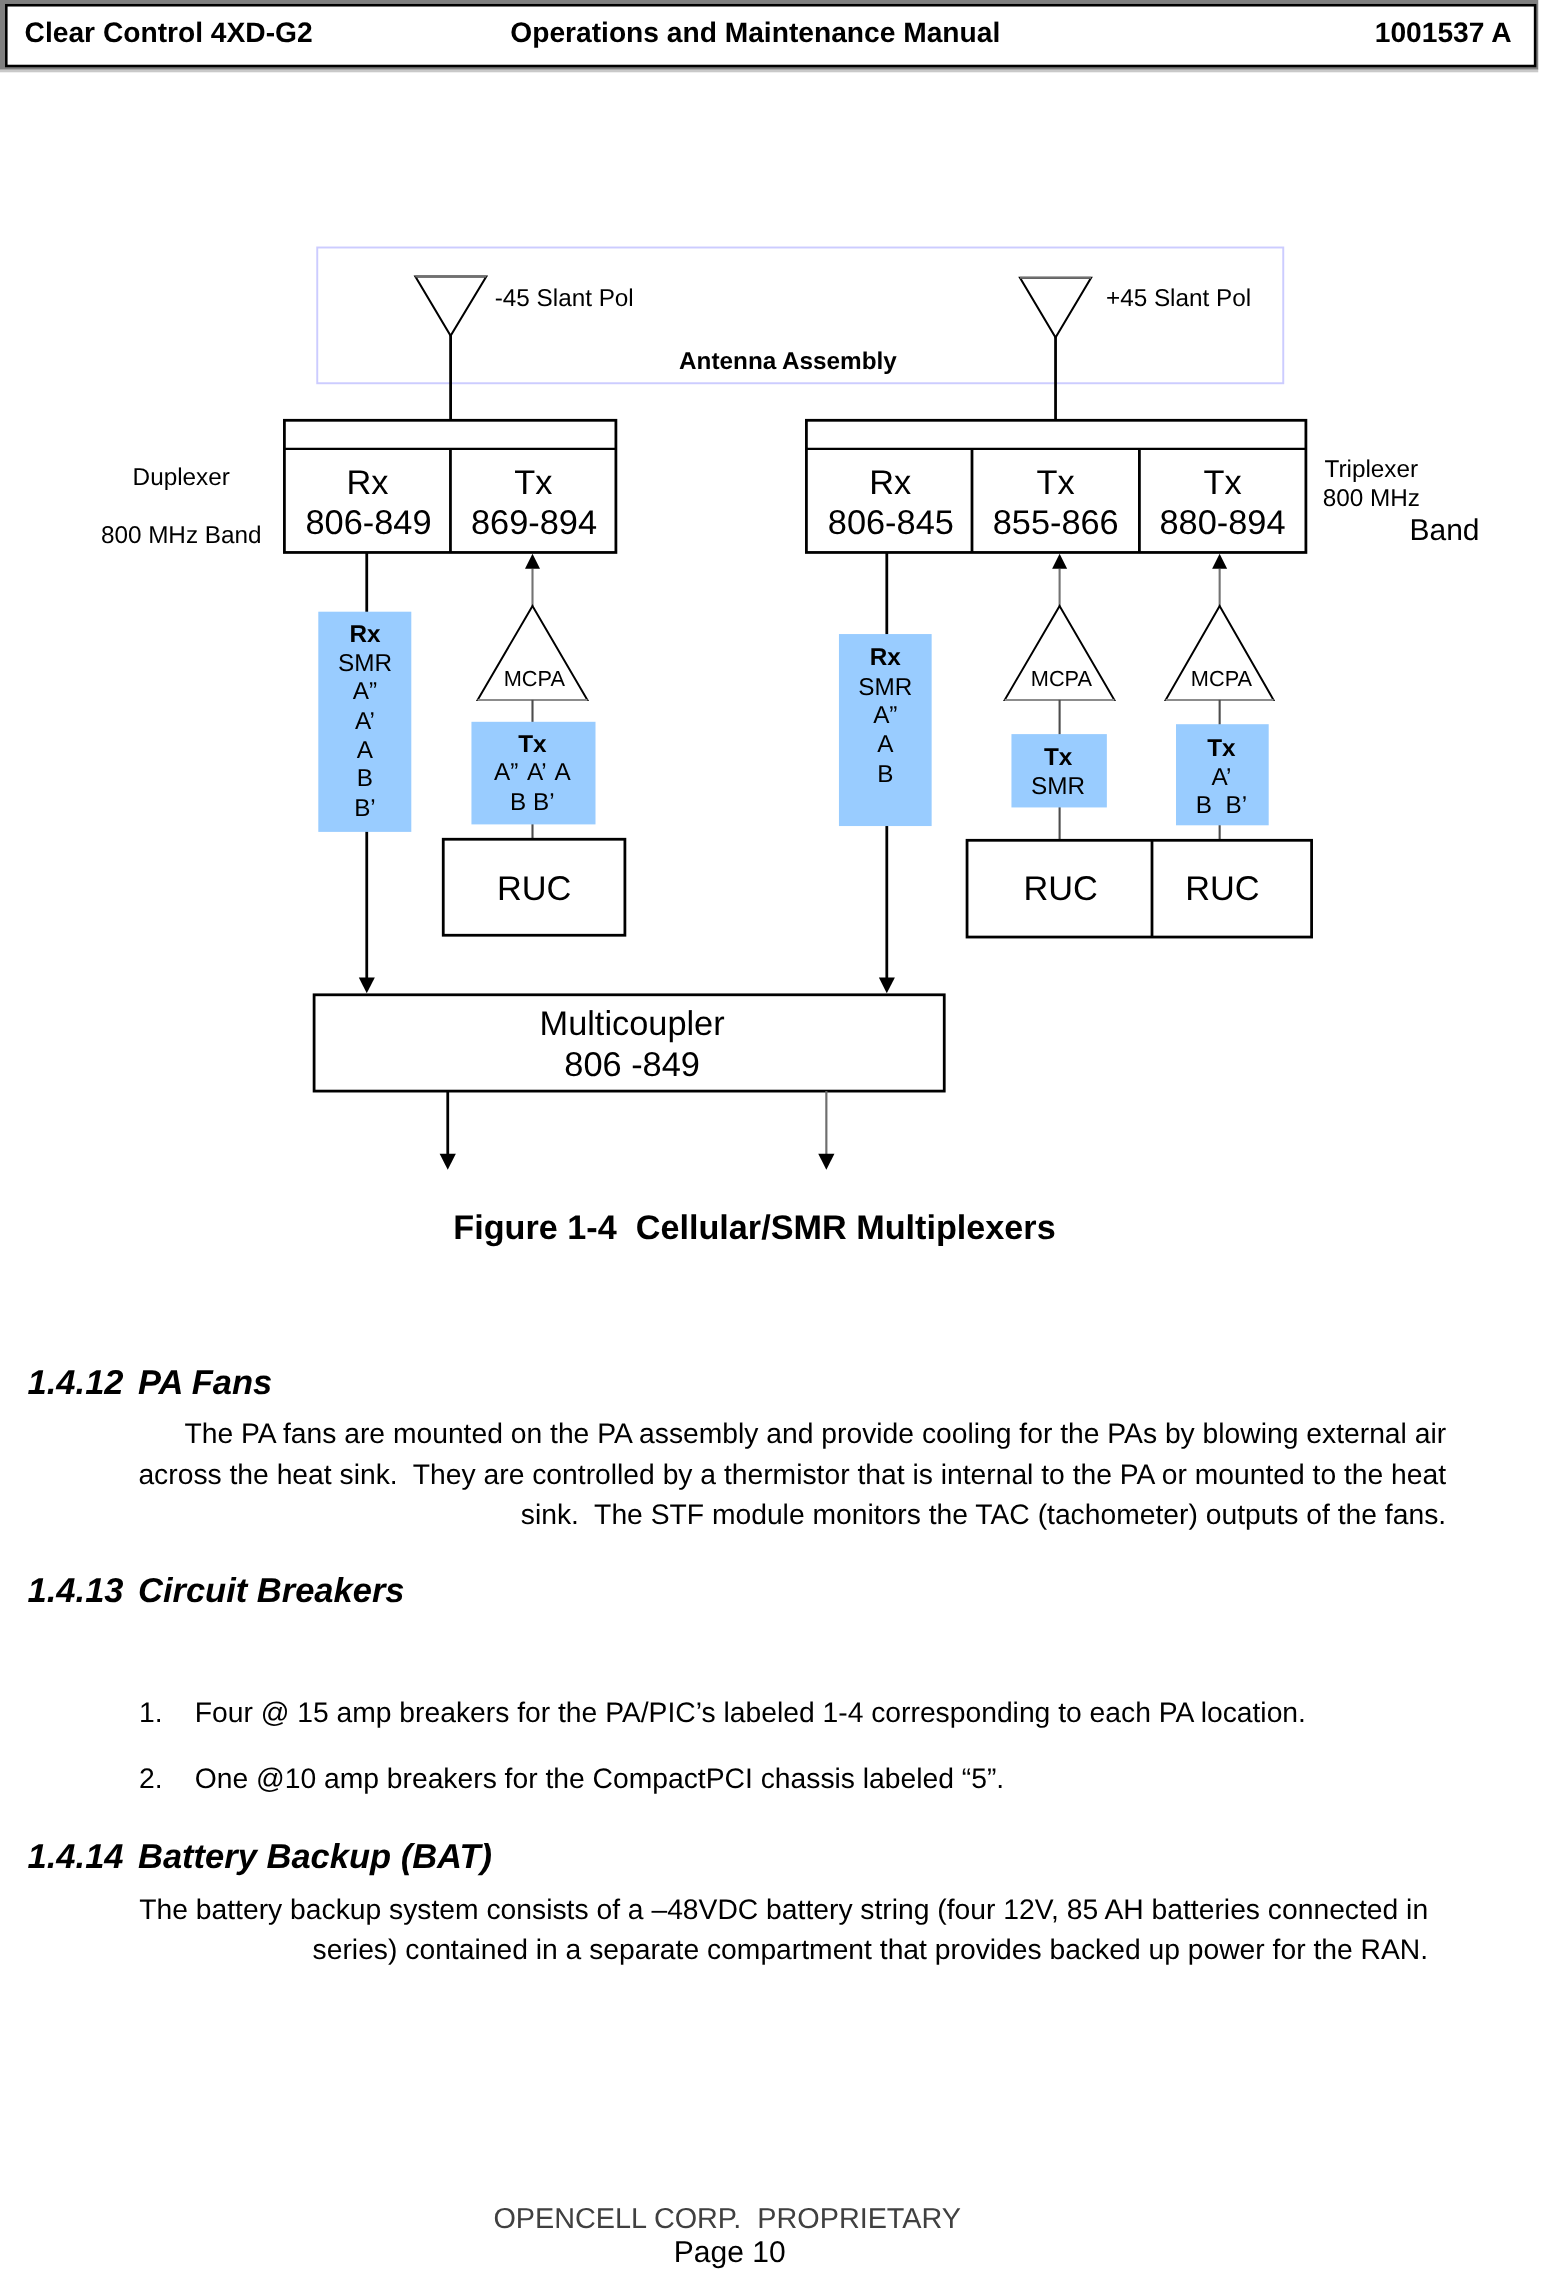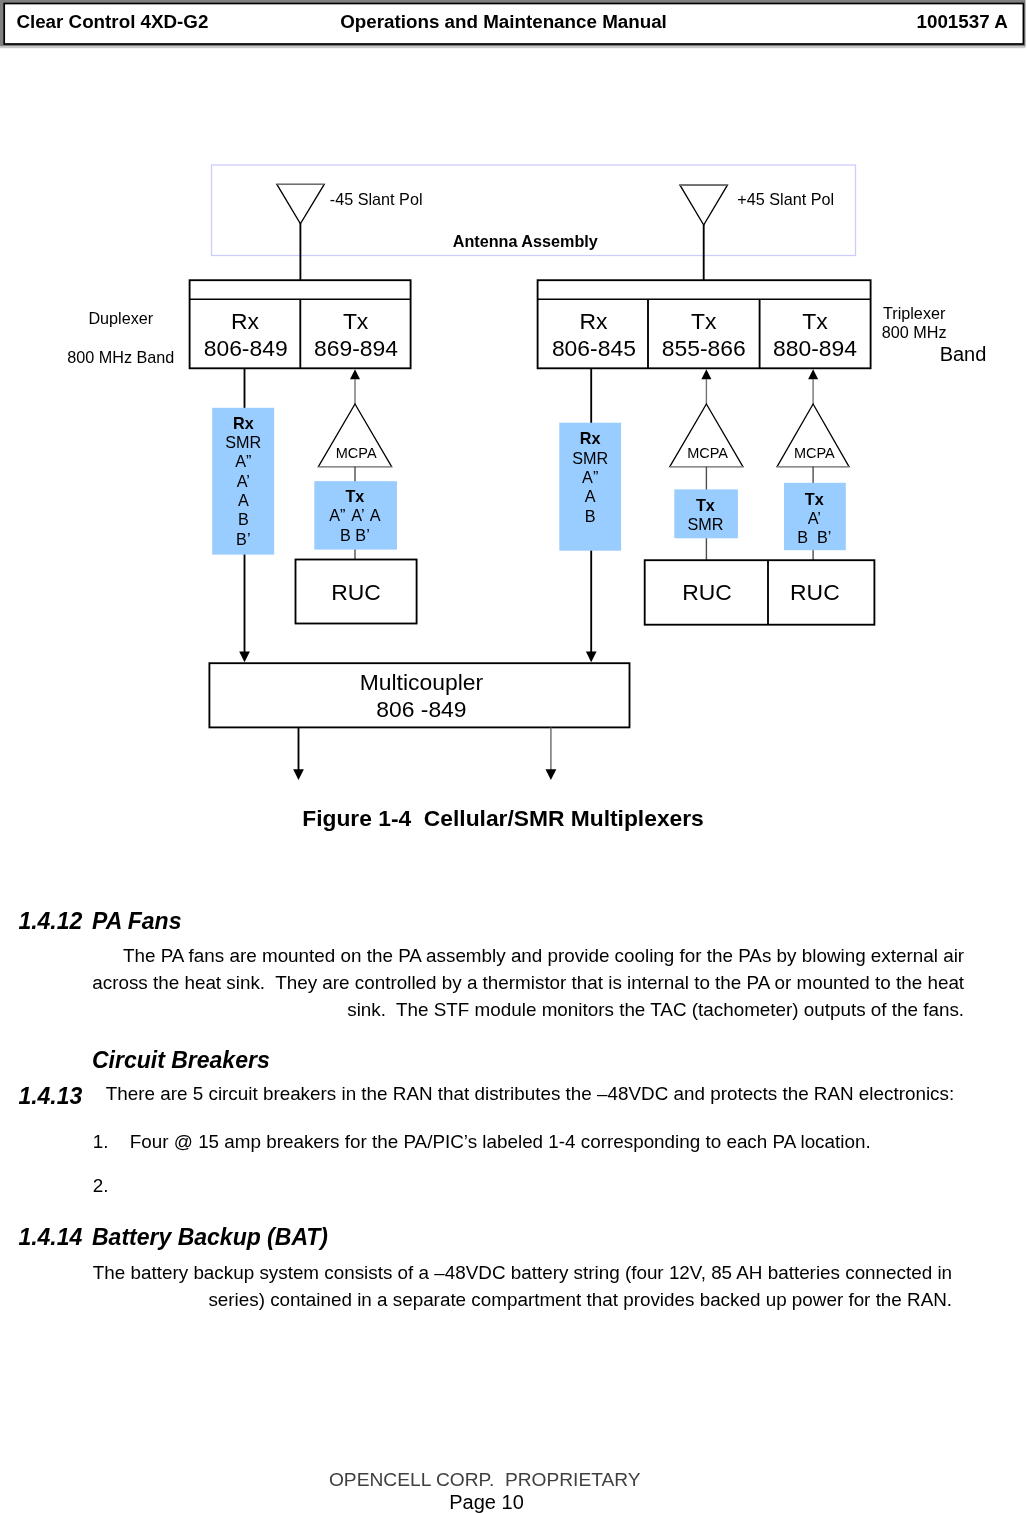--- a/index.html
+++ b/index.html
@@ -140,24 +140,24 @@
   <div class="tc" style="left:814.30px;top:529.38px;font-size:16.2px;">B  B’</div>
   <div class="tc" style="left:356.10px;top:580.71px;font-size:22.9px;">RUC</div>
   <div class="tc" style="left:707.10px;top:581.41px;font-size:22.9px;">RUC</div>
   <div class="tc" style="left:814.90px;top:581.41px;font-size:22.9px;">RUC</div>
   <div class="tc" style="left:421.40px;top:671.31px;font-size:22.9px;">Multicoupler</div>
   <div class="tc" style="left:421.40px;top:697.81px;font-size:22.9px;">806 -849</div>
   <div class="figcap" style="left:503.00px;top:806.50px;font-size:22.8px;font-weight:bold;">Figure 1-4  Cellular/SMR Multiplexers</div>
   <div class="sec-num" style="left:18.40px;top:910.13px;font-size:23.0px;">1.4.12</div>
   <div class="sec-title" style="left:92.00px;top:910.13px;font-size:23.0px;">PA Fans</div>
   <div class="para" style="left:92.10px;top:941.52px;width:872.0px;">The PA fans are mounted on the PA assembly and provide cooling for the PAs by blowing external air across the heat sink.  They are controlled by a thermistor that is internal to the PA or mounted to the heat sink.  The STF module monitors the TAC (tachometer) outputs of the fans.</div>
-  <div class="sec-num" style="left:18.40px;top:1048.83px;font-size:23.0px;margin-top:36px;">1.4.13</div>
+  <div class="sec-num" style="left:18.40px;top:1048.83px;font-size:23.0px;">1.4.13</div>
   <div class="sec-title" style="left:92.00px;top:1048.83px;font-size:23.0px;font-style:italic;">Circuit Breakers</div>
-  <div class="para" style="left:54.20px;top:1080.32px;width:900.0px;">There are 5 circuit breakers in the RAN that distributes the –48VDC and protects the RAN electronics:</div>
   <div class="li-mark" style="left:92.70px;top:1127.92px;">1.</div>
   <div class="li-txt" style="left:129.80px;top:1127.92px;width:800px;">Four @ 15 amp breakers for the PA/PIC’s labeled 1-4 corresponding to each PA location.</div>
   <div class="li-mark" style="left:92.70px;top:1172.22px;">2.</div>
+  <div class="li-txt" style="left:129.80px;top:1172.22px;width:800px;">One @10 amp breakers for the CompactPCI chassis labeled “5”.</div>
   <div class="sec-num" style="left:18.40px;top:1225.93px;font-size:23.0px;">1.4.14</div>
   <div class="sec-title" style="left:92.00px;top:1225.93px;font-size:23.0px;">Battery Backup (BAT)</div>
   <div class="para" style="left:92.10px;top:1258.62px;width:860.0px;">The battery backup system consists of a –48VDC battery string (four 12V, 85 AH batteries connected in series) contained in a separate compartment that provides backed up power for the RAN.</div>
   <div class="foot-prop" style="left:484.80px;top:1470.24px;font-size:19.2px;">OPENCELL CORP.  PROPRIETARY</div>
   <div class="foot-page" style="left:486.50px;top:1491.57px;font-size:20.0px;">Page 10</div>
 </div>
 
 </body></html>

